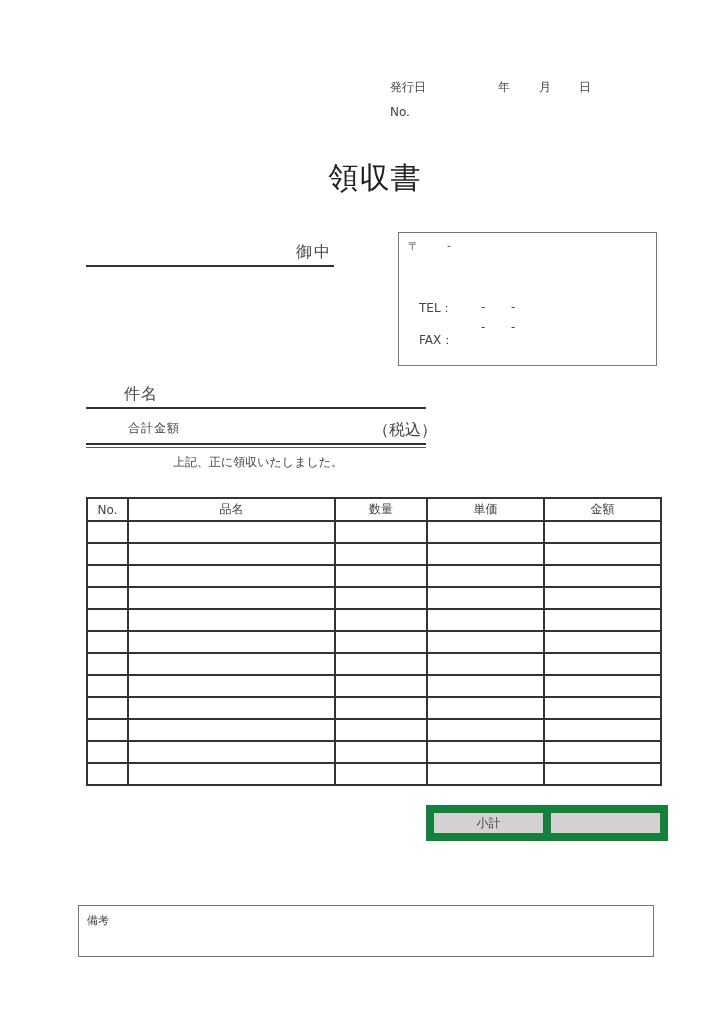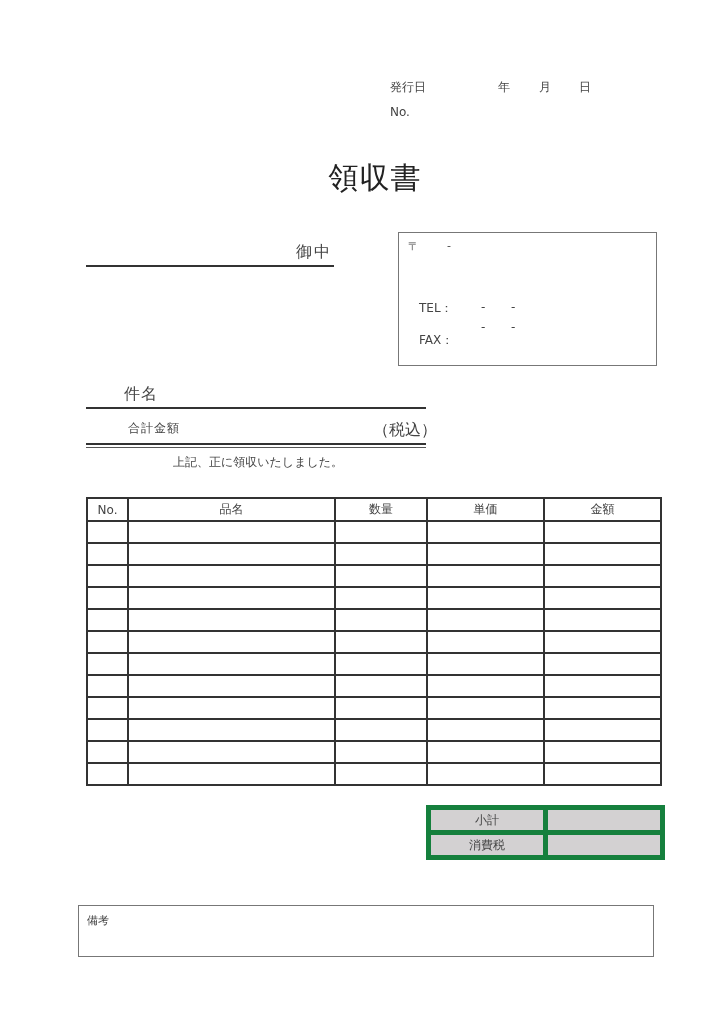--- a/index.html
+++ b/index.html
@@ -29,21 +29,21 @@
   .amount-label { left: 108px; top: 420px; font-size: 12px; color: #444; letter-spacing: 1px; margin-left: 20px; }
   .amount-tax { left: 345px; top: 420px; font-size: 16px; color: #444; margin-left: 28px; }
   .amount-line1 { left: 86px; top: 443px; width: 340px; border-top: 2px solid #333; }
   .amount-line2 { left: 86px; top: 447px; width: 340px; border-top: 1px solid #555; }
   .receipt-note { left: 173px; top: 454px; font-size: 12px; color: #444; font-family: Liberation Serif, serif; }
   table.items { position: absolute; left: 86px; top: 497px; border-collapse: collapse; table-layout: fixed; }
   table.items td, table.items th { border: 2px solid #333; padding: 0; height: 20px; font-weight: normal;
        font-size: 12px; color: #444; text-align: center; }
   table.items th { height: 21px; }
   .summary { position: absolute; left: 426px; top: 805px; border-collapse: collapse; table-layout: fixed; }
-  .summary td { border: 5px solid #15803d; background: #d3d1d2; height: 20px; font-size: 12px; color: #444; text-align: center; padding: 0; }
+  .summary td { border: 8px solid #15803d; background: #d3d1d2; height: 20px; font-size: 12px; color: #444; text-align: center; padding: 0; }
   .notes-box { left: 78px; top: 905px; width: 576px; height: 52px; border: 1px solid #777; box-sizing: border-box; }
   .notes-label { left: 87px; top: 913px; font-size: 11px; color: #444; }
 </style>
 </head>
 <body>
 
 <div class="abs small issue-label">発行日</div>
 <div class="abs small issue-year">年</div>
 <div class="abs small issue-month">月</div>
 <div class="abs small issue-day">日</div>
@@ -185,22 +185,18 @@
 <table class="summary">
   <colgroup>
       <col style="width:117px">
       <col style="width:117px">
     </colgroup>
   <tbody>
       <tr>
     <td>小計</td>
     <td></td>
   </tr>
-  <tr>
-    <td>消費税</td>
-    <td></td>
-  </tr>
 </tbody>
   </table>
 
 <div class="abs notes-box"></div>
 <div class="abs notes-label">備考</div>
 <div class="abs" style="left:87px;top:928px;width:560px;height:22px;font-size:11px;"></div>
 
 </body></html>

